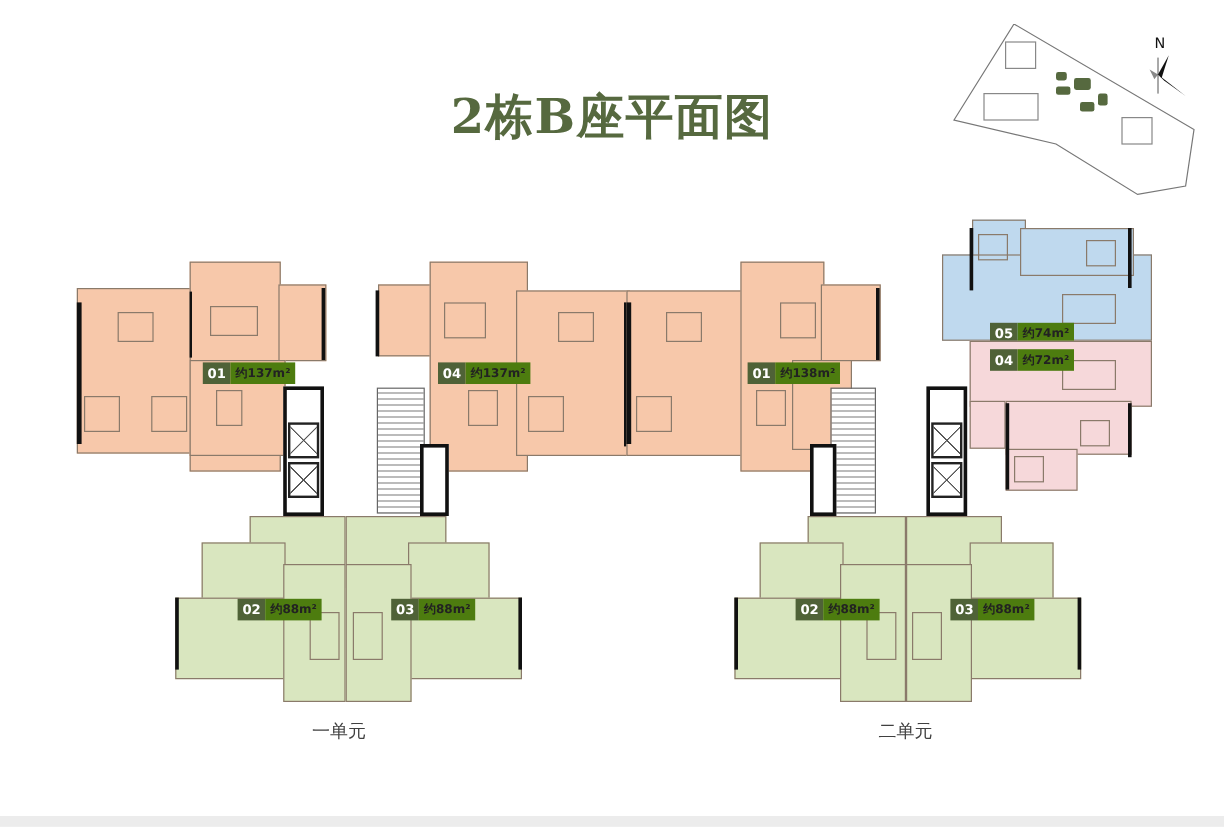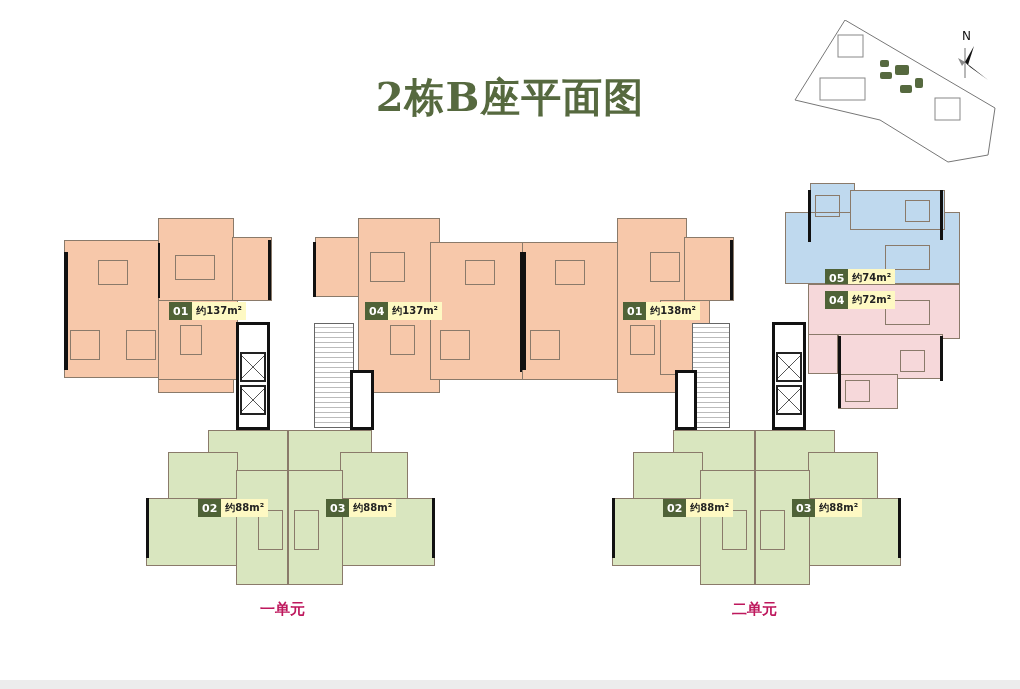--- a/index.html
+++ b/index.html
@@ -1,25 +1,25 @@
 <!DOCTYPE html>
 <html><head>
 <meta charset="utf-8">
 <style>
   html,body{margin:0;padding:0;background:#fff;}
   body{width:1020px;height:689px;position:relative;overflow:hidden;font-family:"DejaVu Sans","Liberation Sans",sans-serif;}
   .title{position:absolute;left:375px;top:70px;width:270px;text-align:center;font-family:"DejaVu Serif","Liberation Serif",serif;font-weight:bold;font-size:40px;color:#56693f;letter-spacing:1px;}
-  .unit-label{position:absolute;font-family:"DejaVu Serif","Liberation Serif",serif;font-weight:bold;font-size:15px;color:#be185d;}
+  .unit-label{position:absolute;font-family:"DejaVu Serif","Liberation Serif",serif;font-weight:normal;font-size:15px;color:#404040;}
   .bottom-bar{position:absolute;left:0;top:680px;width:1020px;height:9px;background:#ececec;}
   .plan{position:absolute;}
   .room{position:absolute;box-sizing:border-box;border:1px solid #8a7a6a;}
   .wall{position:absolute;background:#111;}
   .tag{position:absolute;display:flex;height:18px;align-items:stretch;font-size:10px;font-weight:bold;}
   .tag .num{background:#4f6237;color:#fff;padding:0 4px;display:flex;align-items:center;font-size:11px;}
-  .tag .area{background:#fef9c3;color:#222;padding:0 4px;display:flex;align-items:center;}
+  .tag .area{background:#4d7c0f;color:#222;padding:0 4px;display:flex;align-items:center;}
   .orange{background:#f7c8aa;}
   .green{background:#d9e6bf;}
   .blue{background:#bfd9ee;}
   .pink{background:#f6d8da;}
   .core{position:absolute;background:#fff;border:3px solid #111;box-sizing:border-box;}
   .stair{position:absolute;background:repeating-linear-gradient(0deg,#fff 0 4px,#bbb 4px 5px);border:1px solid #666;box-sizing:border-box;}
   .lift{position:absolute;border:2px solid #222;box-sizing:border-box;background:
      linear-gradient(45deg,transparent 48%,#555 49%,#555 51%,transparent 52%),
      linear-gradient(-45deg,transparent 48%,#555 49%,#555 51%,transparent 52%),#fff;}
   .furn{position:absolute;border:1px solid #8a7a6a;box-sizing:border-box;}

